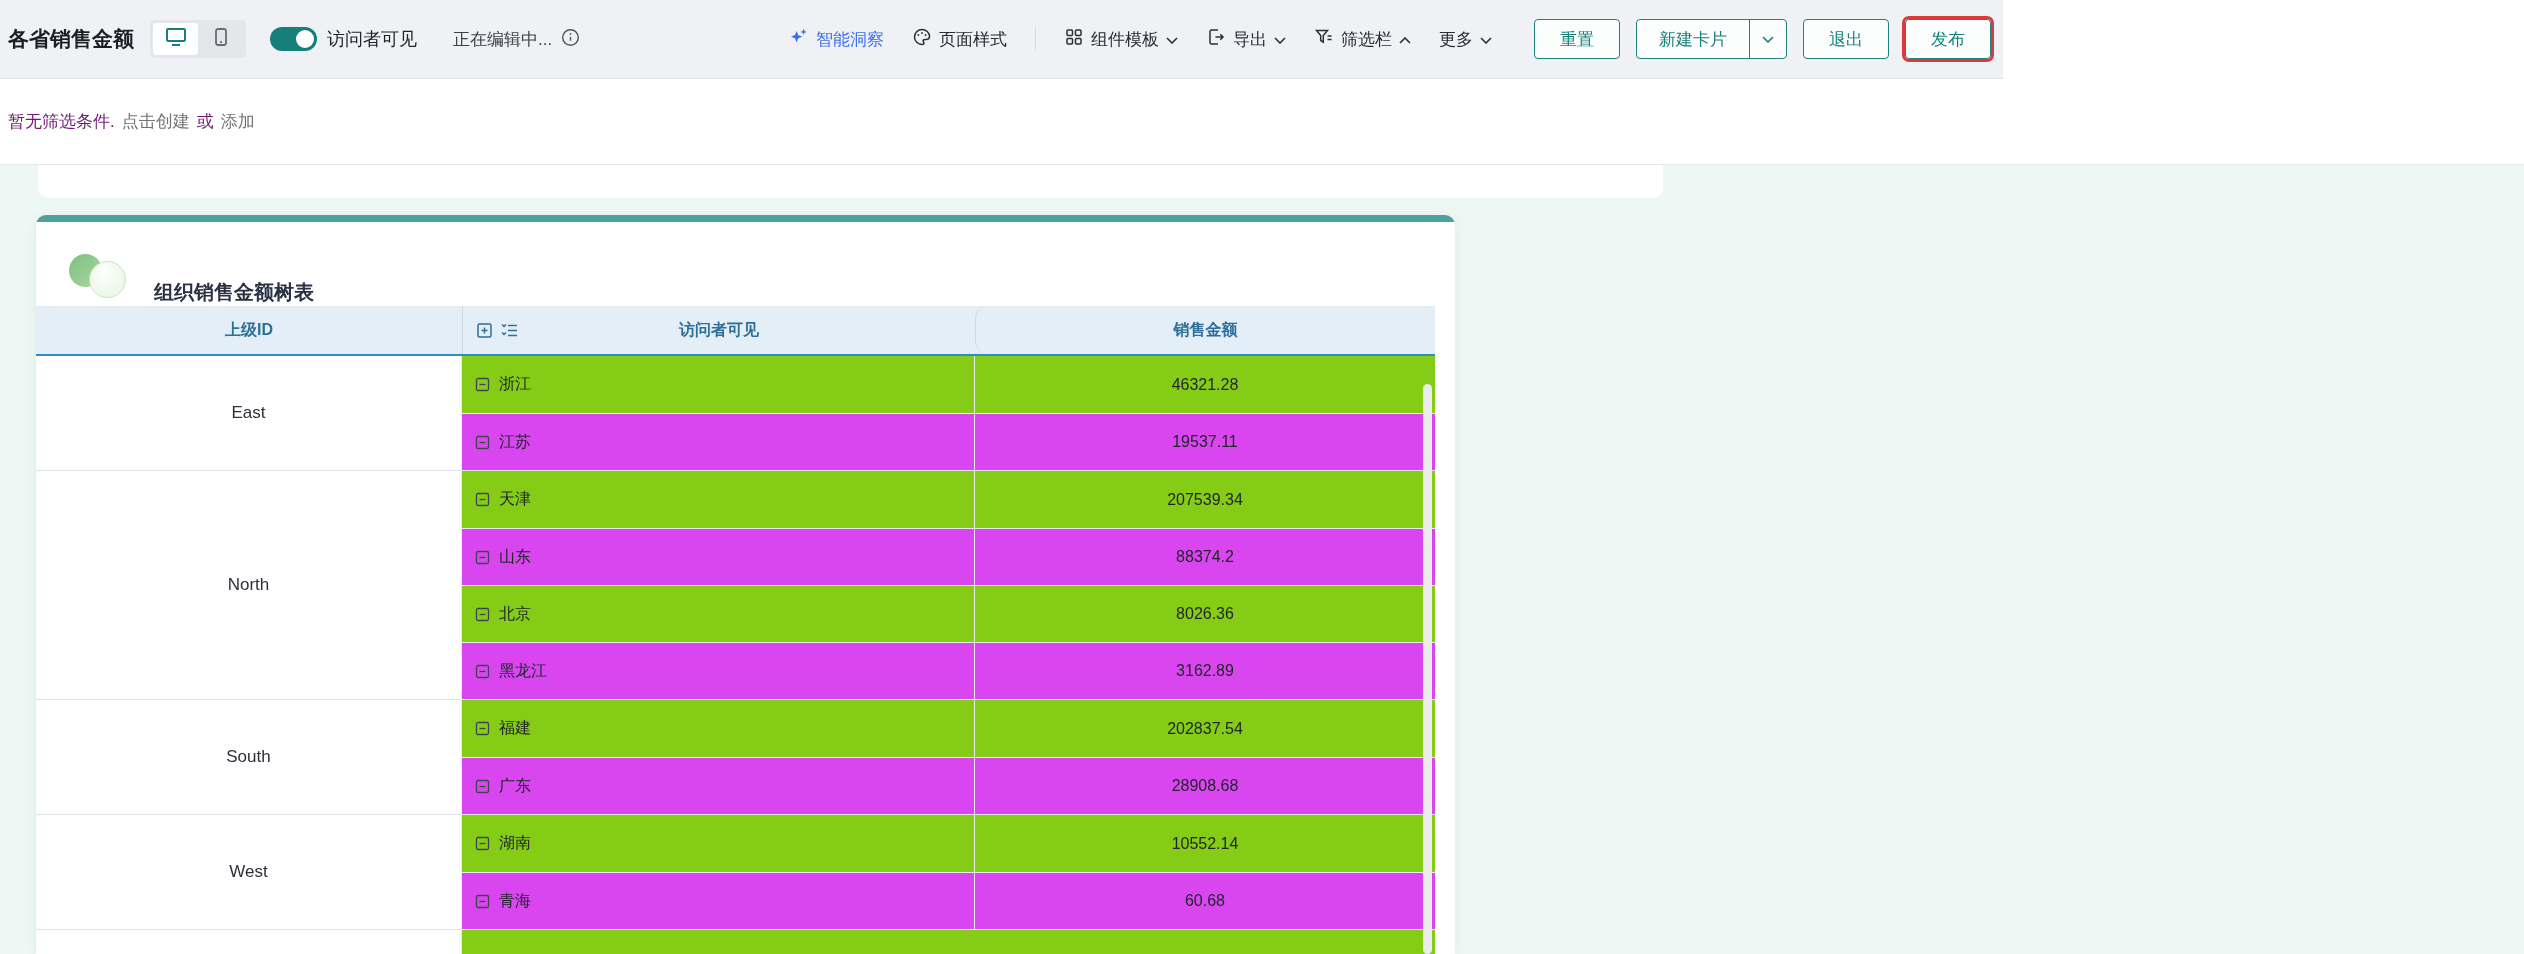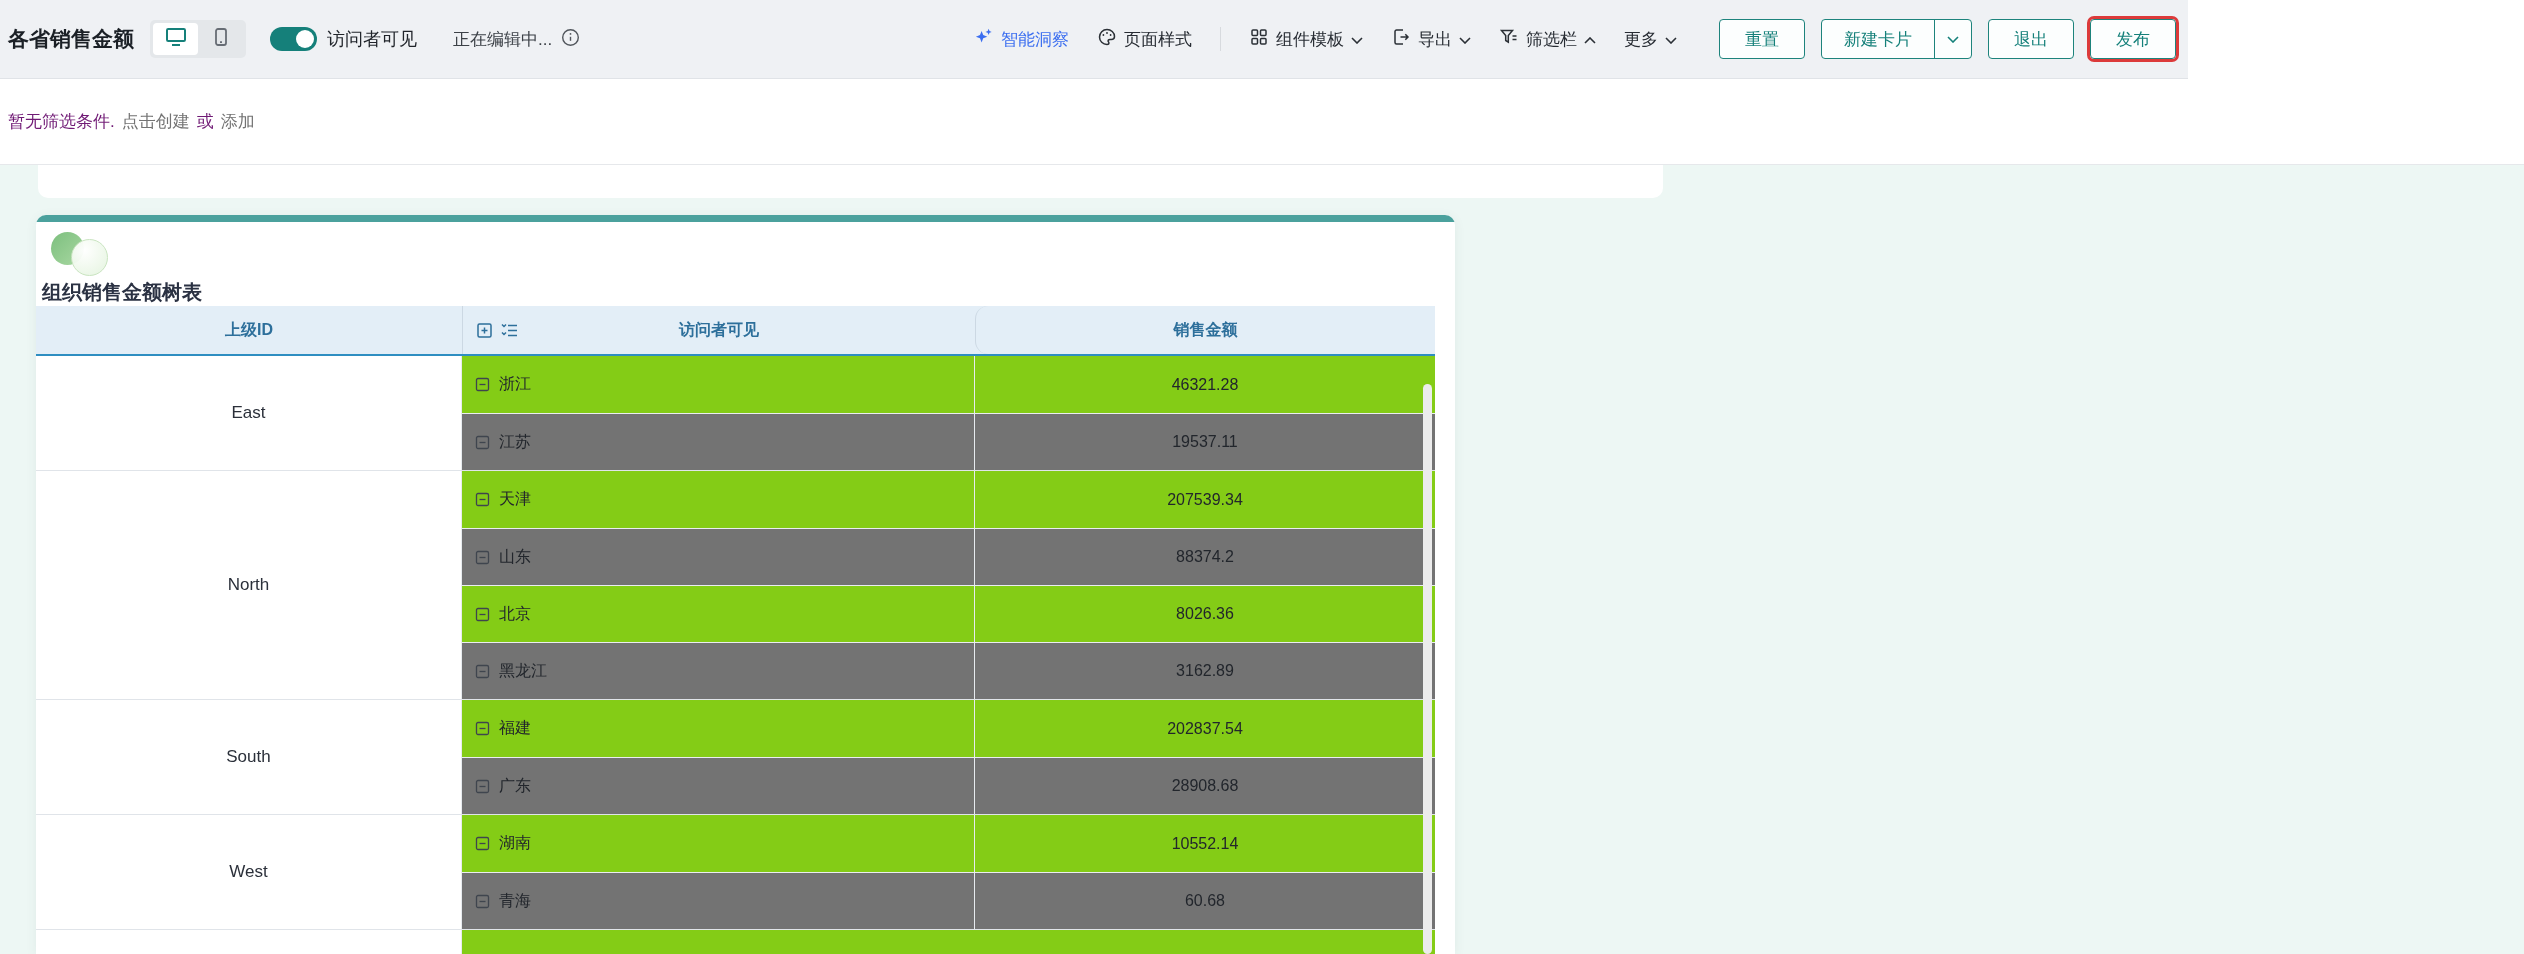--- a/index.html
+++ b/index.html
@@ -1,20 +1,20 @@
 <!DOCTYPE html>
 <html><head>
 <meta charset="utf-8">
 <style>
   * { margin:0; padding:0; box-sizing:border-box; }
   html,body { width:2524px; height:954px; overflow:hidden; background:#fff;
               font-family:"Liberation Sans", sans-serif; color:#22262c; }
 
   
-  .toolbar { position:absolute; left:0; top:0; width:2188px; height:79px;
+  .toolbar { position:absolute; left:0; top:0; width:2003px; height:79px;
              background:#eff1f4; border-bottom:1px solid #e0e3e7;
              display:flex; align-items:center; padding:0 12px 0 8px; }
   .tb-left { display:flex; align-items:center; gap:16px; }
   .page-title { font-size:21px; font-weight:bold; color:#1b2026; }
   .seg { display:flex; background:#e4e7ea; border-radius:5px; padding:3px; }
   .seg-item { width:45px; height:32px; display:grid; place-items:center; border-radius:4px; cursor:pointer; }
   .seg-item.active { background:#fff; }
   .toggle-group { display:flex; align-items:flex-end; gap:10px; margin-left:8px; }
   .toggle { width:47px; height:24px; border-radius:12px; background:#15807a; position:relative; cursor:pointer; }
   .toggle .knob { position:absolute; right:3px; top:3px; width:18px; height:18px; border-radius:50%; background:#fff; }
@@ -46,21 +46,21 @@
   
   .canvas { position:absolute; left:0; top:165px; width:2524px; height:789px; background:#edf7f4; }
   .ghost-strip { position:absolute; left:38px; top:0; width:1625px; height:33px;
                  background:#fff; border-radius:0 0 10px 10px; }
 
   
   .card { position:absolute; left:36px; top:50px; width:1419px; height:739px;
           background:#fff; border-radius:10px 10px 0 0; overflow:hidden;
           box-shadow:0 2px 12px rgba(60,90,90,.07); }
   .card-topbar { height:7px; background:#4ba19d; }
-  .card-head { height:84px; display:flex; align-items:flex-start; gap:22px; padding-left:6px;flex-direction:column; }
+  .card-head { height:84px; display:flex; align-items:flex-end; gap:22px; padding-left:24px; }
   .logo { position:relative; width:72px; height:62px; }
   .logo .c-back { position:absolute; left:9px; top:10px; width:33px; height:33px; border-radius:50%;
                   background:linear-gradient(135deg,#7cbf7e,#a9d8a2); }
   .logo .c-front { position:absolute; left:29px; top:17px; width:37px; height:37px; border-radius:50%;
                    background:radial-gradient(circle at 35% 30%, rgba(255,255,255,.97), rgba(226,243,220,.92));
                    border:1px solid #c9e4c0; }
   .card-title { font-size:20px; font-weight:bold; color:#2a3142; }
 
   
   .table { width:1399px; }
@@ -69,21 +69,21 @@
   .th { display:flex; align-items:center; justify-content:center; height:100%; }
   .th1 { width:426px; } .th2 { width:513px; position:relative; } .th3 { width:460px;border-radius:13px; }
   .th2, .th3 { border-left:1px solid #ccd8e3; }
   .th-icons { position:absolute; left:13px; top:0; height:100%; display:flex; align-items:center; gap:7px; }
   .th-icons span { display:grid; place-items:center; cursor:pointer; }
 
   .section { display:flex; border-bottom:1px solid #e0e4e9; }
   .gcell { width:426px; display:grid; place-items:center; background:#fff;
            border-right:1px solid #e7ebef; font-size:17px; color:#2b303a; }
   .rows { flex:1; }
-  .row { display:flex; height:57px; background:#737373; }
+  .row { display:flex; height:57px; background:#d946ef; }
   .row.alt { background:#84cc16; }
   .row + .row { border-top:1px solid #eaedf1; }
   .cell { height:100%; }
   .name-cell { width:513px; display:flex; align-items:center; gap:9px; padding-left:13px;
                border-right:1px solid #e7ebef; font-size:16px; color:#22262c; }
   .val-cell { width:460px; display:grid; place-items:center; font-size:16px; color:#22262c; }
   .collapse-ic { display:grid; place-items:center; cursor:pointer; }
 
   .vscroll { position:absolute; left:1387px; top:169px; width:9px; height:570px;
              background:#ececec; border-radius:5px; }

